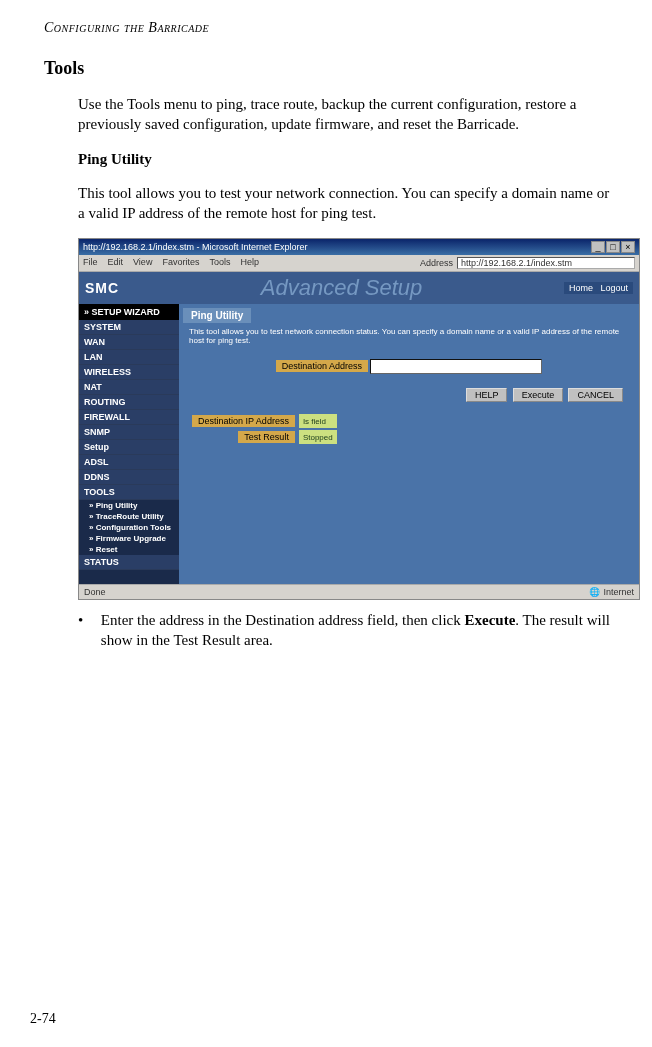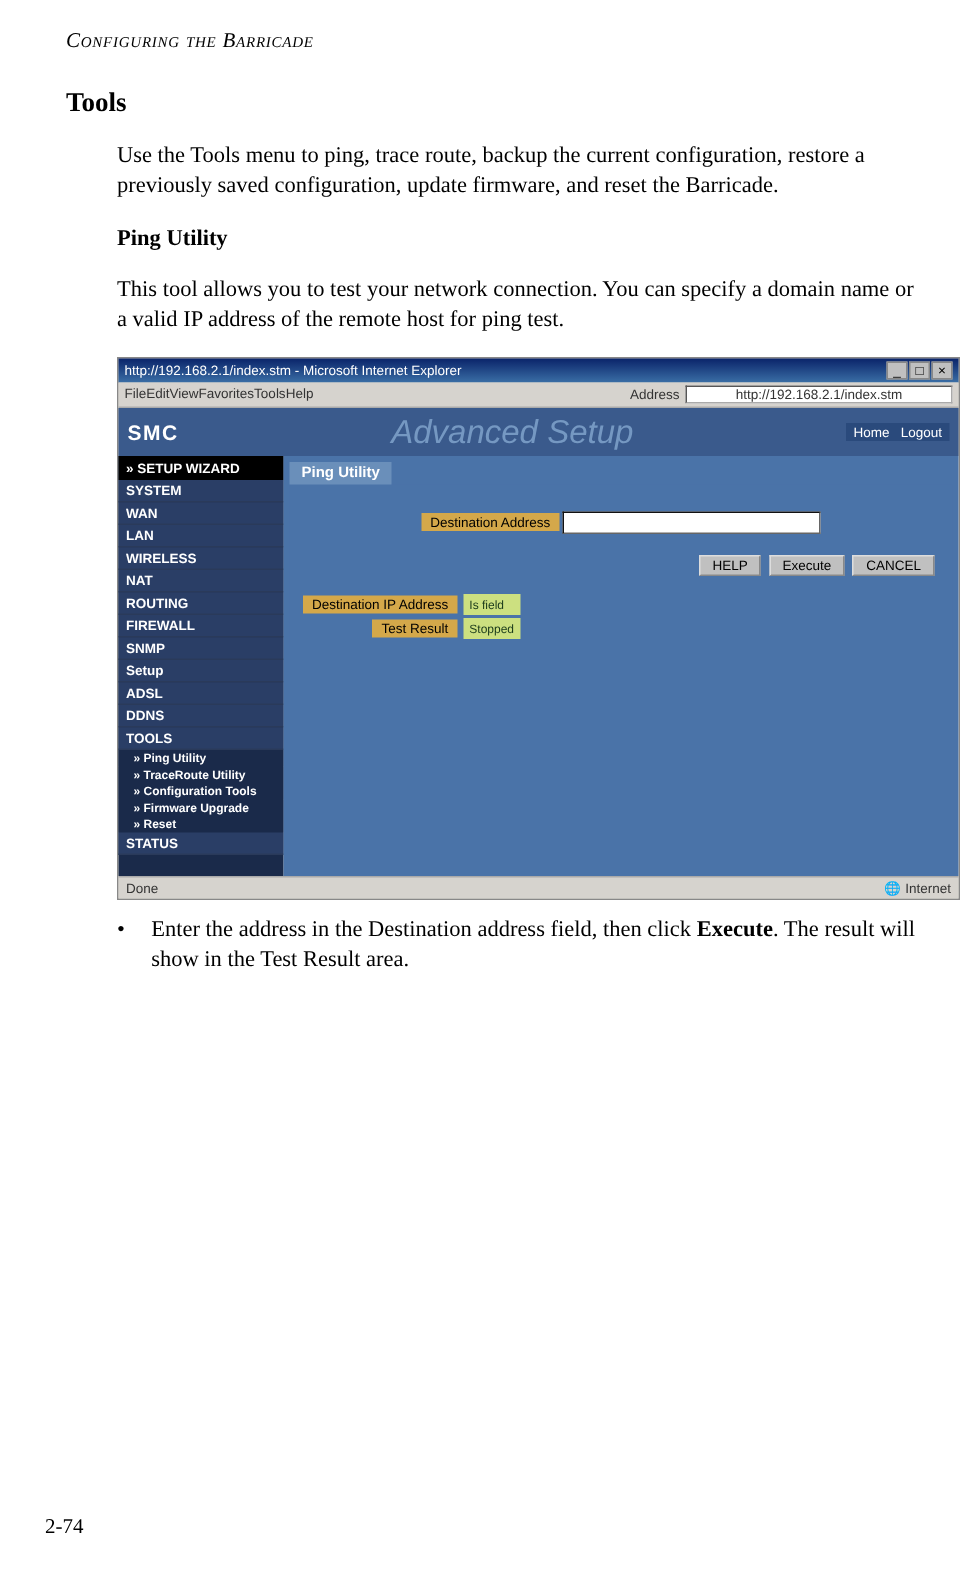--- a/index.html
+++ b/index.html
@@ -67,23 +67,22 @@
     border: 1px solid #888;
     margin-left: 1px;
     text-align: center;
     line-height: 10px;
     color: #000;
   }
   .menubar {
     background: #d6d3ce;
     padding: 2px 4px;
     display: flex;
-    gap: 0;
+    gap: 10px;
     border-bottom: 1px solid #aaa;
-    text-align: center;
   }
   .menubar .addr {
     margin-left: auto;
     display: flex;
     align-items: center;
     gap: 4px;
   }
   .menubar .addrbox {
     background: #fff;
     border: 1px inset #aaa;
@@ -117,21 +116,21 @@
     background: #2a4a7c;
     padding: 1px 5px;
     font-size: 9px;
   }
   .app {
     display: flex;
     height: 280px;
     background: #e8e8e0;
   }
   .sidebar {
-    width: 110px;
+    width: 100px;
     background: #1a2a4a;
     color: #fff;
     font-size: 9px;
     font-weight: bold;
   }
   .sidebar .wiz {
     background: #000;
     color: #fff;
     padding: 3px 5px;
   }
@@ -295,20 +294,21 @@
         <div class="sub">» Ping Utility</div>
         <div class="sub">» TraceRoute Utility</div>
         <div class="sub">» Configuration Tools</div>
         <div class="sub">» Firmware Upgrade</div>
         <div class="sub">» Reset</div>
         <div class="item">STATUS</div>
       </div>
       <div class="content">
         <div class="panel-tab">Ping Utility</div>
         <div class="panel-body">
+          <div>This tool allows you to test network connection status. You can specify a domain name or a valid IP address of the remote host for ping test.</div>
           <div class="form-row">
             <span class="lbl">Destination Address</span>
             <span class="inp"></span>
           </div>
           <div class="btnrow">
             <span class="btn">HELP</span>
             <span class="btn">Execute</span>
             <span class="btn">CANCEL</span>
           </div>
           <table class="result-table">

